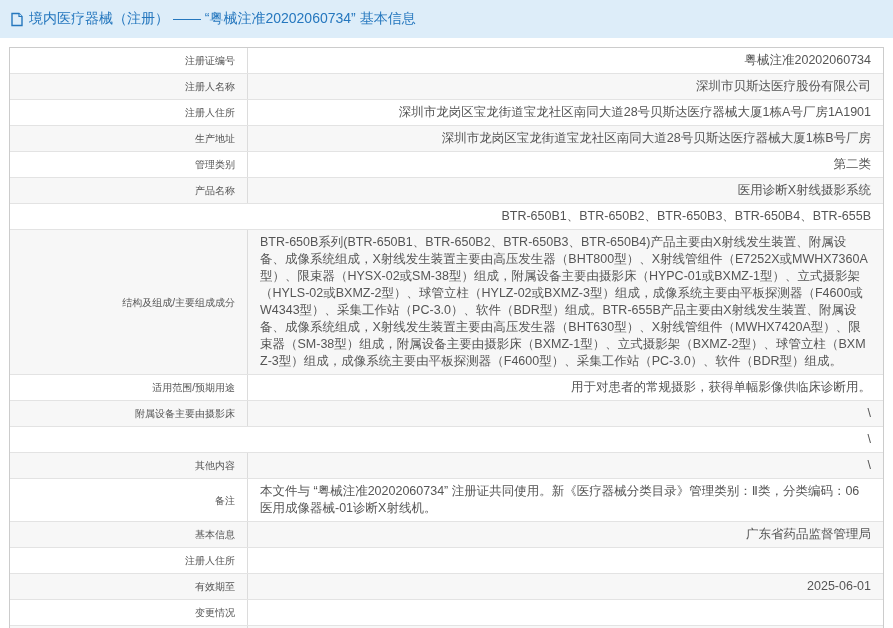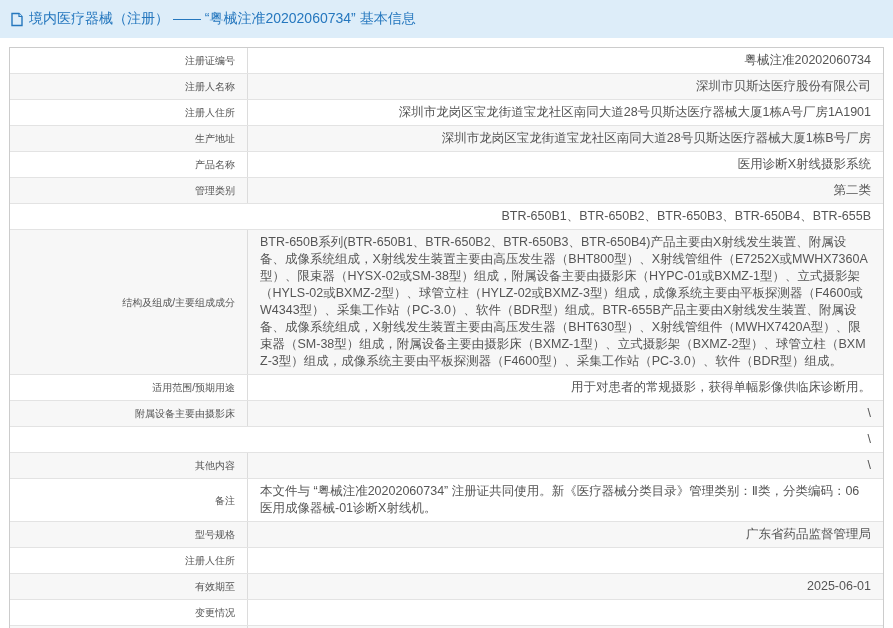--- a/index.html
+++ b/index.html
@@ -73,29 +73,29 @@
         <span class="val">深圳市龙岗区宝龙街道宝龙社区南同大道28号贝斯达医疗器械大厦1栋A号厂房1A1901</span>
       </div>
   </div>
   <div class="row">
     <div class="cell-label">生产地址</div>
     <div class="cell-value">
         <span class="val">深圳市龙岗区宝龙街道宝龙社区南同大道28号贝斯达医疗器械大厦1栋B号厂房</span>
       </div>
   </div>
   <div class="row">
+    <div class="cell-label">管理类别</div>
+    <div class="cell-value">
+        <span class="val">第二类</span>
+      </div>
+  </div>
+  <div class="row">
     <div class="cell-label">产品名称</div>
     <div class="cell-value">
         <span class="val">医用诊断X射线摄影系统</span>
-      </div>
-  </div>
-  <div class="row">
-    <div class="cell-label">管理类别</div>
-    <div class="cell-value">
-        <span class="val">第二类</span>
       </div>
   </div>
   <div class="row">
     <div class="cell-value">
         <span class="val">BTR-650B1、BTR-650B2、BTR-650B3、BTR-650B4、BTR-655B</span>
       </div>
   </div>
   <div class="row">
     <div class="cell-label">结构及组成/主要组成成分</div>
     <div class="cell-value">
@@ -125,21 +125,21 @@
         <span class="val">\</span>
       </div>
   </div>
   <div class="row">
     <div class="cell-label">备注</div>
     <div class="cell-value">
         <span class="val">本文件与 “粤械注准20202060734” 注册证共同使用。新《医疗器械分类目录》管理类别：Ⅱ类，分类编码：06医用成像器械-01诊断X射线机。</span>
       </div>
   </div>
   <div class="row">
-    <div class="cell-label">型号规格</div>
+    <div class="cell-label">基本信息</div>
     <div class="cell-value">
         <span class="val">广东省药品监督管理局</span>
       </div>
   </div>
   <div class="row">
     <div class="cell-label">注册人住所</div>
   </div>
   <div class="row">
     <div class="cell-label">有效期至</div>
     <div class="cell-value">

